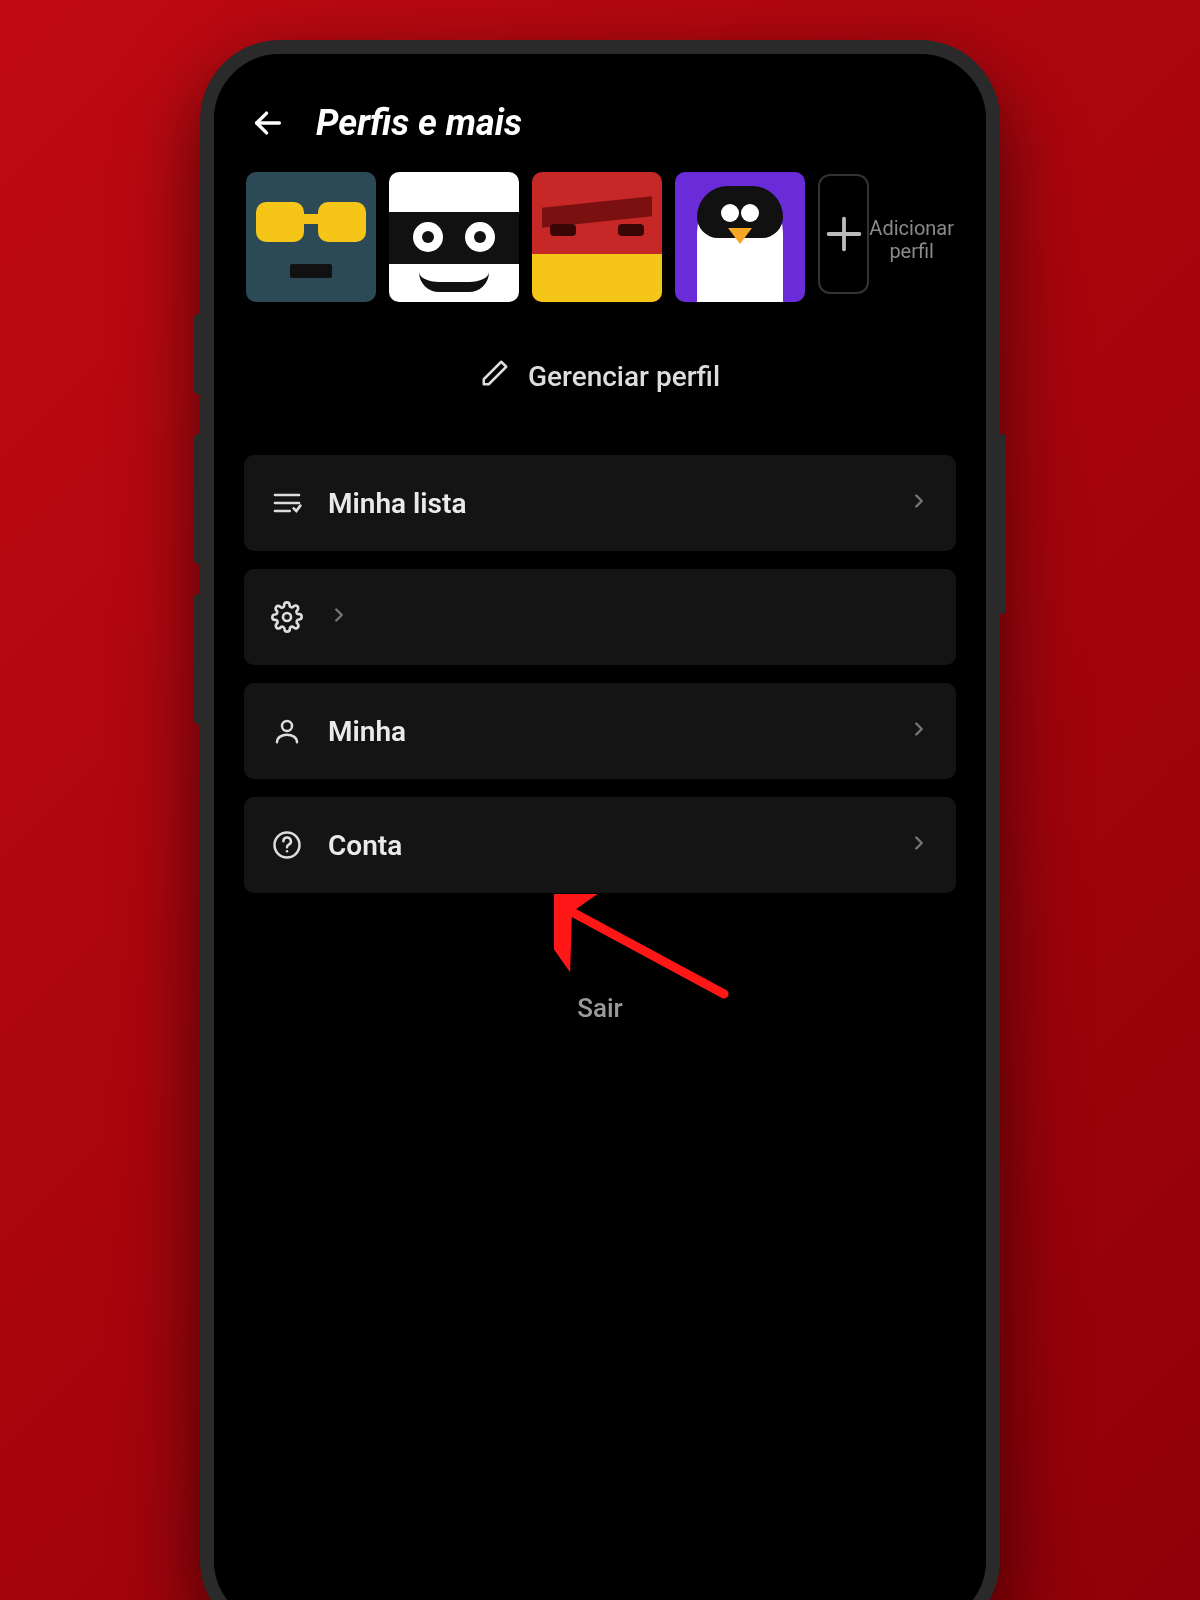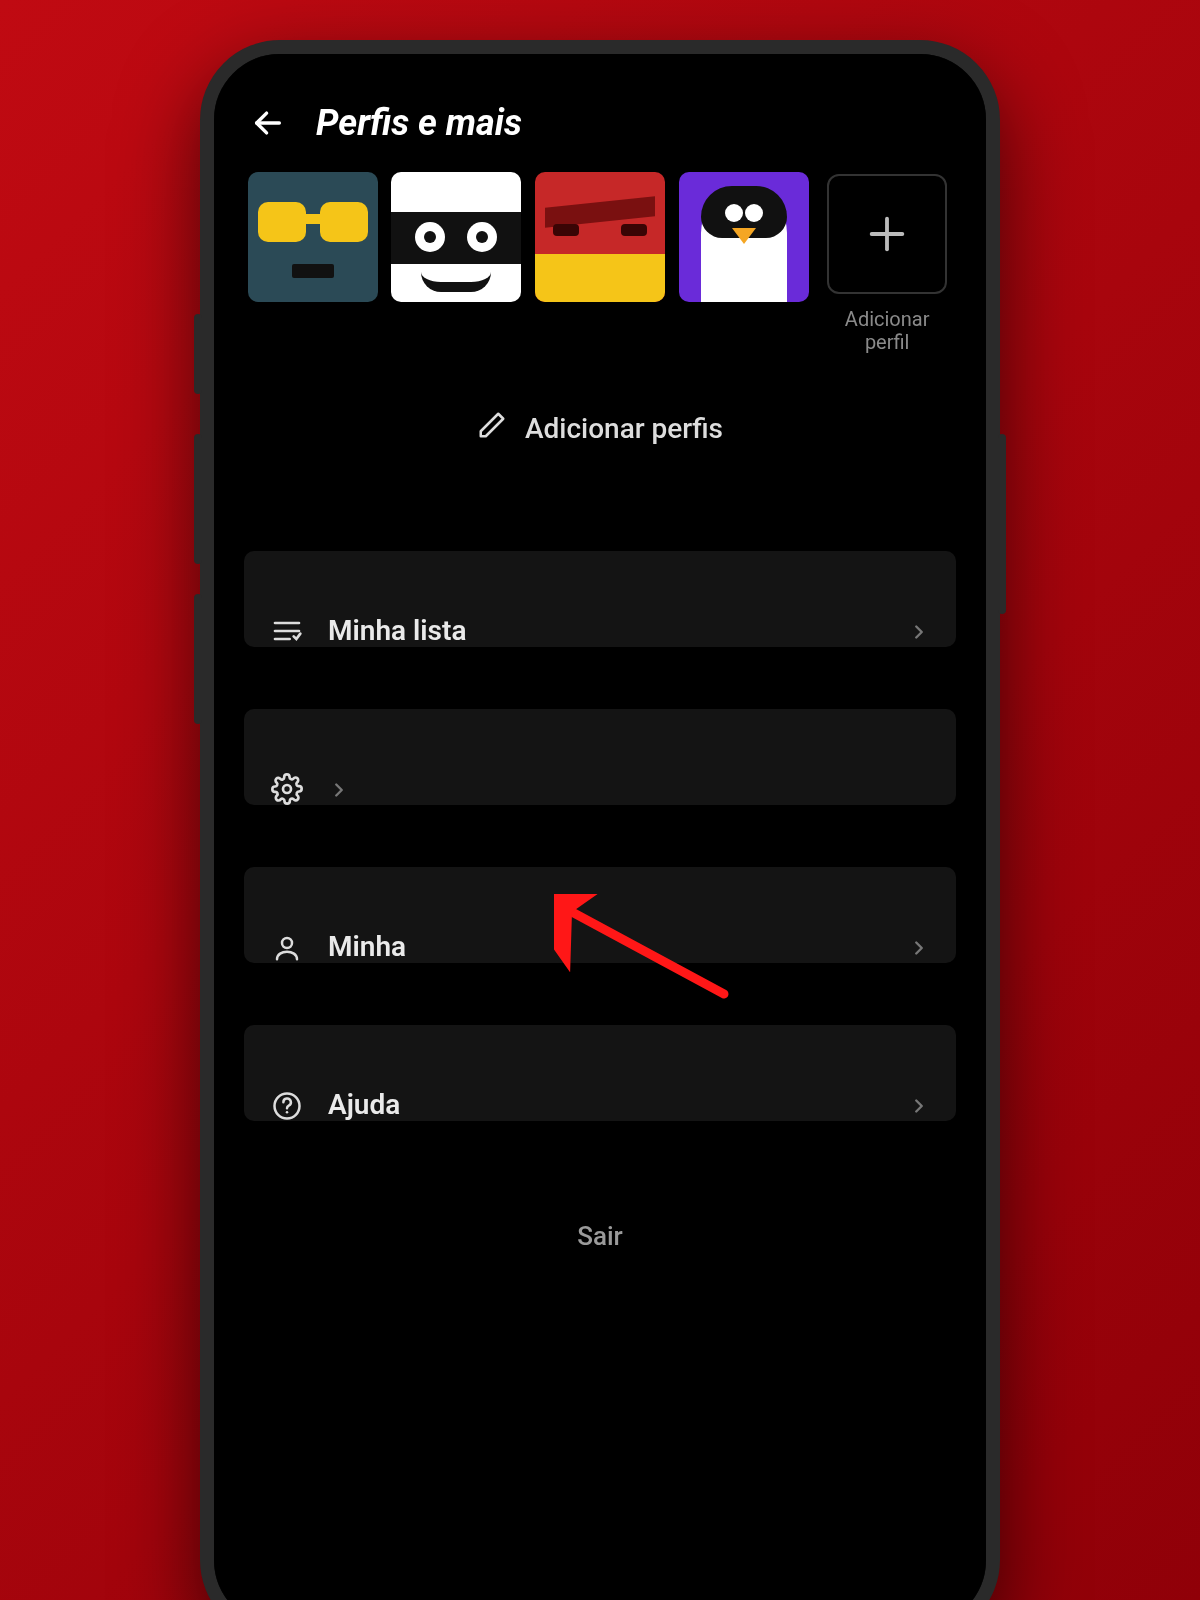--- a/index.html
+++ b/index.html
@@ -59,21 +59,20 @@
   }
 
   .profiles-row {
     display: flex;
     gap: 10px;
     align-items: flex-start;
     padding: 0 4px;
   }
   .profile {
     display: flex;
-    flex-direction: column;
     align-items: center;
     width: 136px;
   }
   .avatar {
     width: 130px; height: 130px;
     border-radius: 10px;
     overflow: hidden;
     position: relative;
   }
   .add-tile {
@@ -138,25 +137,24 @@
     display: flex;
     flex-direction: column;
     gap: 18px;
     padding: 0 2px;
   }
   .menu-item {
     background: #141414;
     border-radius: 10px;
     height: 96px;
     display: flex;
-    align-items: flex-end;
+    align-items: center;
     padding: 0 26px;
     gap: 24px;
     position: relative;
-    margin-top: 44px;
   }
   .menu-item .label {
     font-size: 28px;
     font-weight: 600;
     color: #eaeaea;
     flex: 1;
   }
   .menu-item .chev {
     color: #777;
   }
@@ -247,21 +245,21 @@
         <div class="add-label">Adicionar perfil</div>
       </div>
     </div>
 
     <div class="manage">
       <span>
         <svg width="30" height="30" viewBox="0 0 24 24" fill="none" stroke="currentColor" stroke-width="2" stroke-linecap="round" stroke-linejoin="round">
             <path d="M17 3l4 4L7 21H3v-4L17 3z"></path>
           </svg>
       </span>
-      <span>Adicionar perfis</span>
+      <span>Gerenciar perfil</span>
     </div>
 
     <div class="menu">
 
       <div class="menu-item">
         <span class="menu-icon">
           <svg width="32" height="32" viewBox="0 0 24 24" fill="none" stroke="currentColor" stroke-width="2" stroke-linecap="round">
               <line x1="3" y1="6" x2="21" y2="6"></line>
               <line x1="3" y1="12" x2="21" y2="12"></line>
               <line x1="3" y1="18" x2="14" y2="18"></line>
@@ -306,21 +304,21 @@
       </div>
 
       <div class="menu-item">
         <span class="menu-icon">
           <svg width="30" height="30" viewBox="0 0 24 24" fill="none" stroke="currentColor" stroke-width="2" stroke-linecap="round" stroke-linejoin="round">
               <circle cx="12" cy="12" r="10"></circle>
               <path d="M9.1 9a3 3 0 1 1 4.3 2.7c-.9.5-1.4 1.1-1.4 2"></path>
               <line x1="12" y1="17" x2="12" y2="17.01"></line>
             </svg>
         </span>
-        <span class="label">Ajuda</span>
+        <span class="label">Conta</span>
         <span class="chev">
           <svg width="22" height="22" viewBox="0 0 24 24" fill="none" stroke="currentColor" stroke-width="2.6" stroke-linecap="round" stroke-linejoin="round">
               <polyline points="9 6 15 12 9 18"></polyline>
             </svg>
         </span>
       </div>
 
     </div>
 
     <div class="signout">Sair</div>

